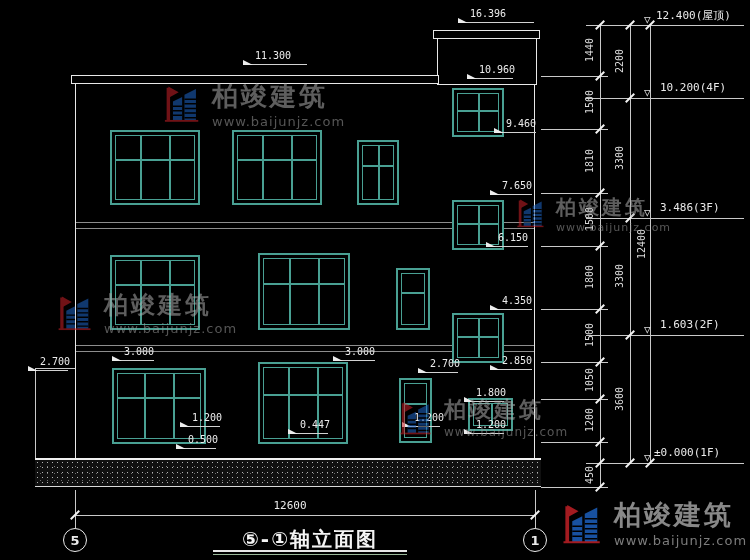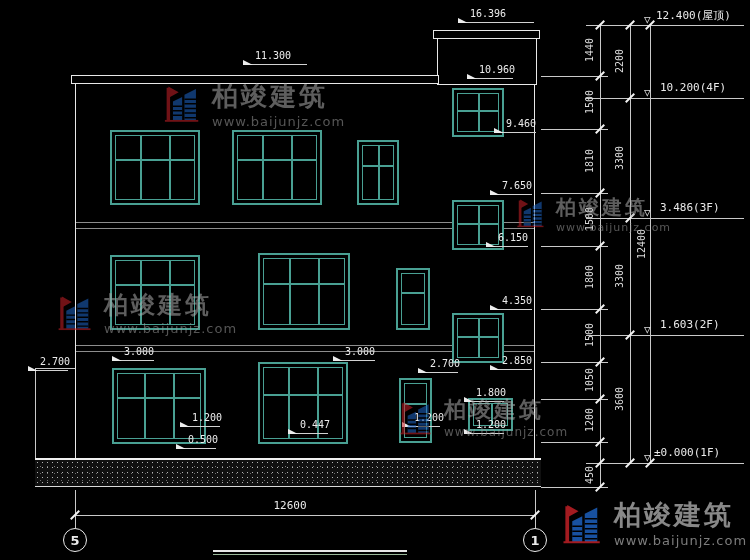--- a/index.html
+++ b/index.html
@@ -218,20 +218,21 @@
   <div class="line v" style="left:75px;top:490px;height:38px;"></div>
   <div class="line v" style="left:535px;top:490px;height:38px;"></div>
   <div class="line h" style="left:75px;top:515px;width:460px;"></div>
   <div class="tick" style="left:69px;top:514px;"></div>
   <div class="tick" style="left:529px;top:514px;"></div>
   <div class="dimtxt" style="left:265px;top:499px;width:50px;">12600</div>
 
   <div class="bubble" style="left:63px;top:528px;">5</div>
   <div class="bubble" style="left:523px;top:528px;">1</div>
 
+  <div class="title" style="left:205px;top:526px;width:210px;">⑤-①轴立面图</div>
   <div class="title-rule" style="left:213px;top:550px;width:194px;border-top:2px solid #e8e8e8;"></div>
   <div class="title-rule" style="left:213px;top:554px;width:194px;border-top:1px solid #9ab89a;"></div>
 
   <div class="wm" style="left:158px;top:82px;">
     <svg width="46" height="46" viewBox="0 0 40 40">
         <polygon points="9,4 18,9 9,14" fill="#cc2229"></polygon>
         <rect x="7.5" y="5" width="3" height="29" fill="#cc2229"></rect>
         <polygon points="13,34 13,17 21,13 21,34" fill="#1e66c8"></polygon>
         <polygon points="23,34 23,11 33,6 33,34" fill="#1e66c8"></polygon>
         <path d="M13 21h8M13 25h8M13 29h8M23 15h10M23 19h10M23 23h10M23 27h10M23 31h10" stroke="#000" stroke-width="1.3"></path>

